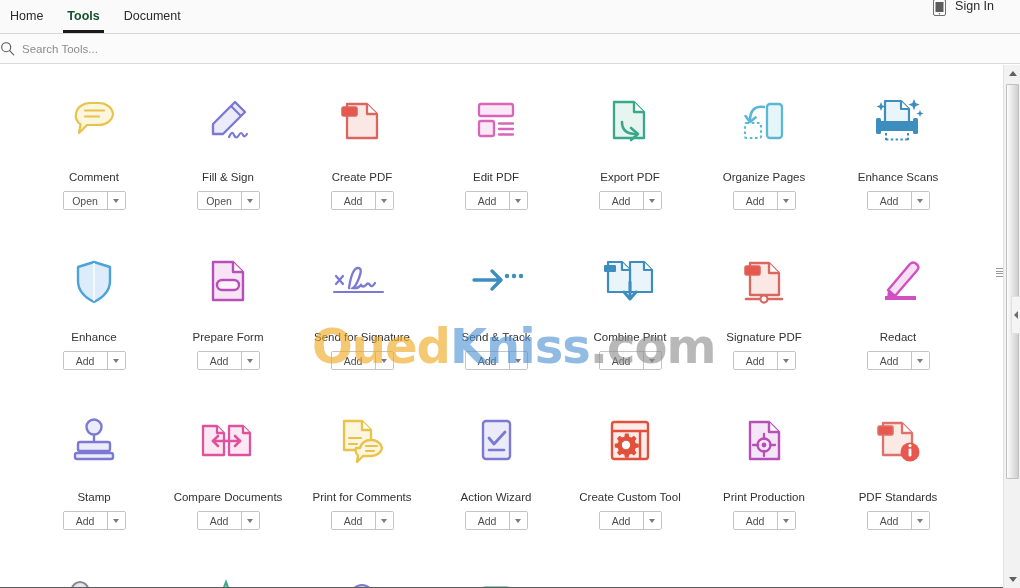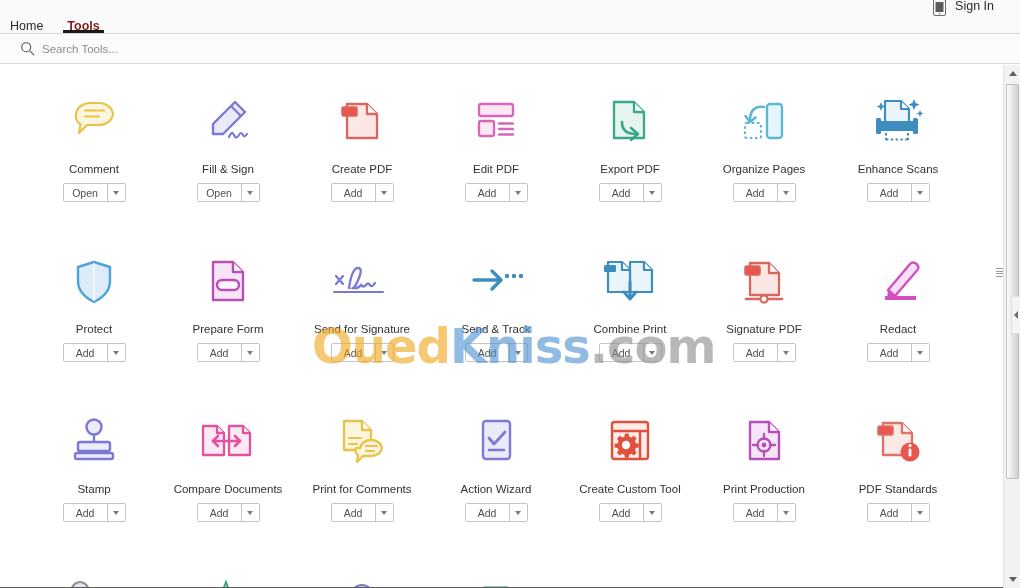--- a/index.html
+++ b/index.html
@@ -19,29 +19,29 @@
     background: #fafafa;
     border-bottom: 1px solid #d6d6d6;
     display: flex;
     align-items: flex-end;
   }
   .menu-tab {
     position: relative;
     height: 34px;
     padding: 0 12px;
     display: flex;
-    align-items: flex-end;
+    align-items: center;
     font-size: 12.5px;
     color: #2b2b2b;
     cursor: default;
     white-space: nowrap;
     margin-top: 13px;
   }
   .menu-tab.first { padding-left: 10px; }
-  .menu-tab.active { font-weight: bold; color: #7f1d1d; }
+  .menu-tab.active { font-weight: bold; color: #14532d; }
   .menu-tab.active::after {
     content: "";
     position: absolute;
     left: 8px; right: 8px; bottom: 0;
     height: 3px;
     background: #1a1a1a;
   }
   #signin-area {
     margin-left: auto;
     display: flex;
@@ -52,21 +52,21 @@
   #signin-label { font-size: 12.5px; color: #2b2b2b; }
   .device-icon { width: 13px; height: 17px; display: block; }
 
   
   #searchbar {
     height: 30px;
     background: #fbfbfb;
     border-bottom: 1px solid #dadada;
     display: flex;
     align-items: center;
-    padding-left: 20px;
+    padding-left: 0;
     gap: 7px;
   }
   .search-icon { width: 15px; height: 15px; display: block; }
   #search-input {
     border: none;
     outline: none;
     background: transparent;
     font-family: "Liberation Sans", sans-serif;
     font-size: 11.5px;
     color: #4a4a4a;
@@ -102,21 +102,21 @@
   .tool-icon-box {
     height: 72px;
     width: 72px;
     display: flex;
     align-items: center;
     justify-content: center;
     margin-top: 4px;
   }
   .tool-icon-box svg { display: block; }
   .tool-label {
-    margin-top: 4px;
+    margin-top: 12px;
     font-size: 11.5px;
     color: #323232;
     text-align: center;
     line-height: 14px;
     white-space: nowrap;
   }
   .btn-group {
     margin-top: 7px;
     display: flex;
     height: 19px;
@@ -249,20 +249,23 @@
 </style>
 </head>
 <body>
 
 <div id="menubar">
   <div class="menu-tab first">
     <span>Home</span>
   </div>
   <div class="menu-tab active">
     <span>Tools</span>
+  </div>
+  <div class="menu-tab">
+    <span>Document</span>
   </div>
 
   <div id="signin-area">
     <span>
       <svg class="device-icon" viewBox="0 0 13 17">
         <rect x="0.5" y="0.5" width="12" height="16" rx="1.5" fill="#fbfbfb" stroke="#6e6e6e" stroke-width="1"></rect>
         <rect x="2.5" y="3" width="8" height="10" fill="#5c5c5c"></rect>
         <circle cx="6.5" cy="14.8" r="0.8" fill="#6e6e6e"></circle>
       </svg>
     </span>
@@ -422,21 +425,21 @@
     <div class="tool-row">
       <div class="tool-cell spacer-left"></div>
 
       <div class="tool-cell">
         <div class="tool-icon-box">
           <svg width="56" height="56" viewBox="0 0 56 56">
             <path d="M28 8 L44 13 v14 q0 13 -16 21 q-16 -8 -16 -21 v-14 z" fill="#dcecfa" stroke="#4ba3d9" stroke-width="2.4" stroke-linejoin="round"></path>
             <path d="M28 9 L28 47" stroke="#ffffff" stroke-width="1.6" opacity="0.85"></path>
           </svg>
         </div>
-        <div class="tool-label">Protect</div>
+        <div class="tool-label">Enhance</div>
         <div class="btn-group">
           <div class="btn-main">Add</div>
           <div class="btn-caret">
             <span class="caret-glyph"></span>
           </div>
         </div>
       </div>
 
       <div class="tool-cell">
         <div class="tool-icon-box">

